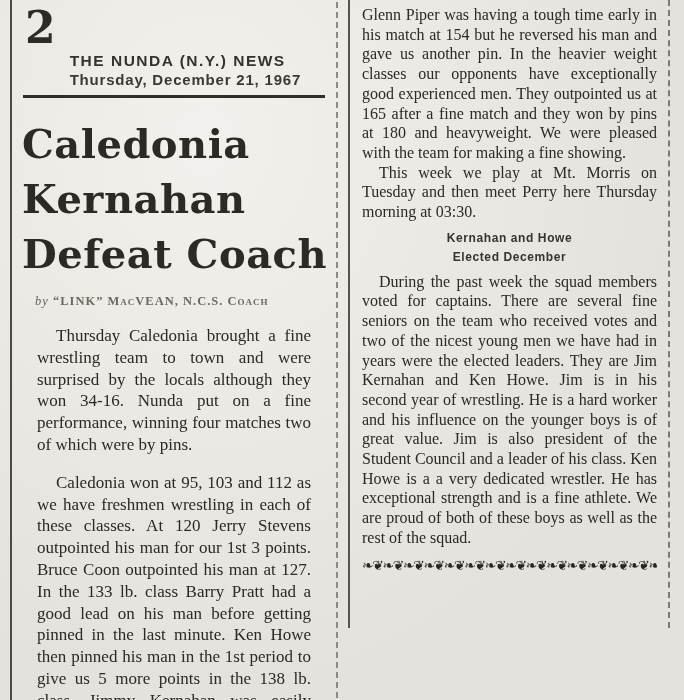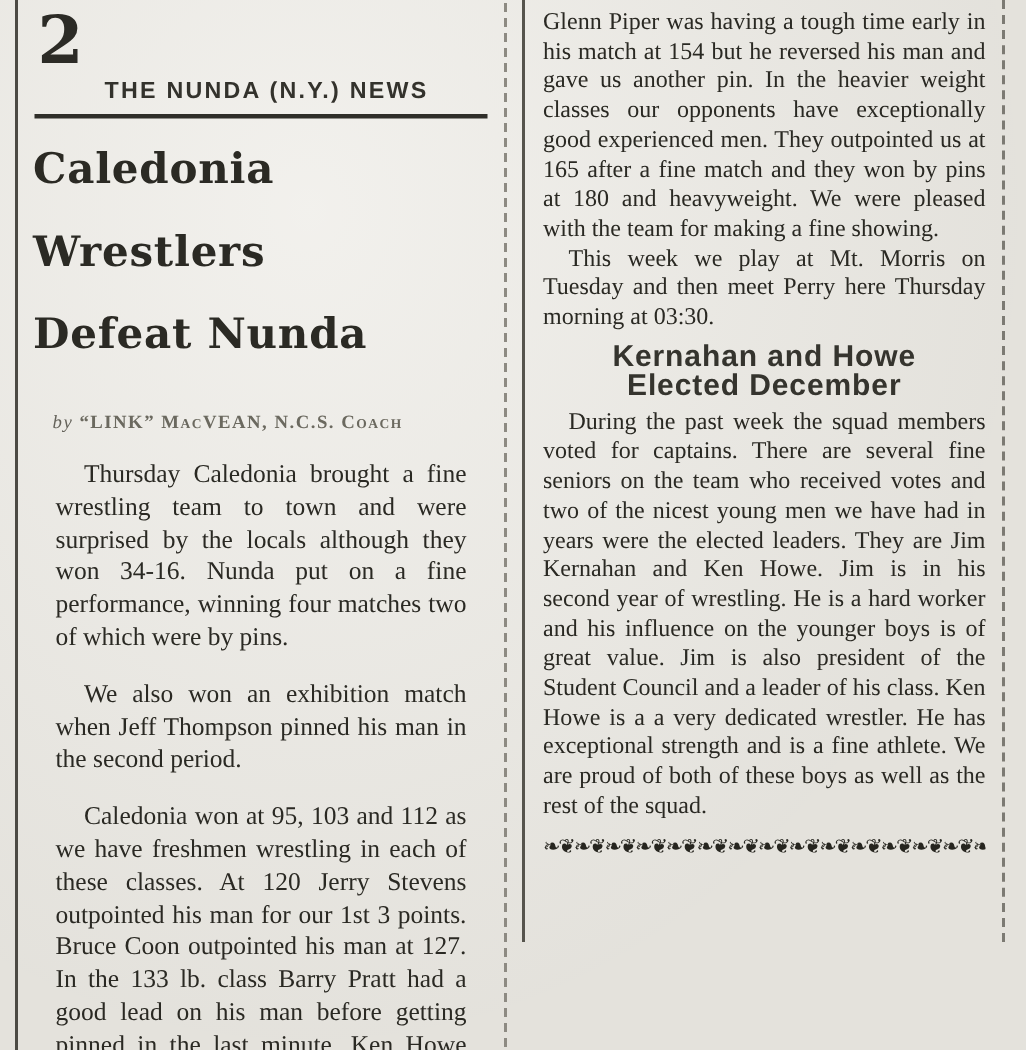--- a/index.html
+++ b/index.html
@@ -46,45 +46,45 @@
   }
   .mast-date {
     font-family: "Liberation Sans", sans-serif; font-weight: bold;
     font-size: 15px; line-height: 19px; letter-spacing: 0.8px; color: #3a3933;
     white-space: nowrap;
   }
   .mast-rule { border: 0; border-top: 3px solid #2f2e29; margin: 6px 2px 6px 2px; }
   
   .headline {
     font-family: "DejaVu Serif", serif; font-weight: bold;
-    font-size: 28px; line-height: 55px; color: #2b2a24;
-    margin: 6px 0 0 1px; letter-spacing: 0.5px;
+    font-size: 40px; line-height: 55px; color: #2b2a24;
+    margin: 18px 0 0 1px; letter-spacing: 0.5px;
   }
   .headline span { display: block; }
   
   .byline {
-    margin: 24px 0 4px 14px; font-size: 12.5px; color: #64625a;
+    margin: 13px 0 4px 14px; font-size: 12.5px; color: #64625a;
     letter-spacing: 1px; white-space: nowrap;
   }
   .byline .by { font-style: italic; }
   .byline .name { font-variant: small-caps; font-weight: bold; color: #6b695f; }
   
   .body-left p {
     margin: 16px; font-size: 17px; line-height: 21.8px;
     text-align: justify; text-indent: 19px; color: #2a2923;
   }
   .body-right p {
     margin: 0; font-size: 16px; line-height: 19.7px;
     text-align: justify; text-indent: 17px; color: #2a2923;
   }
   .body-right p.no-indent { text-indent: 0; }
   
   .subhead {
     text-align: center; font-family: "Liberation Sans", sans-serif;
-    font-weight: bold; font-size: 20px; line-height: 19px;
+    font-weight: bold; font-size: 12px; line-height: 19px;
     color: #35342e; margin: 7px 0 5px 0; letter-spacing: 0.6px;
   }
   .subhead span { display: block; }
   
   .ornament {
     margin-top: 11px; white-space: nowrap; overflow: hidden;
     font-size: 14px; line-height: 14px; letter-spacing: -1.5px;
     color: #26251f; transform: scaleY(0.95);
   }
 </style>
@@ -92,39 +92,39 @@
 <body>
 
 <div class="paper">
 
   <div class="col-left">
 
     <div class="masthead">
       <div class="page-num">2</div>
       <div class="mast-lines">
         <div class="mast-title">THE NUNDA (N.Y.) NEWS</div>
+        <div class="mast-date">Thursday, December 21, 1967</div>
       </div>
     </div>
 
     <hr class="mast-rule">
 
     <h1 class="headline">
       <span>Caledonia</span>
-      <span>Wrestlers</span>
-      <span>Defeat Nunda</span>
+      <span>Kernahan</span>
+      <span>Defeat Coach</span>
     </h1>
 
     <div class="byline">
       <span class="by">by</span>
       <span class="name">“LINK” MacVEAN, N.C.S. Coach</span>
     </div>
 
     <div class="body-left">
       <p>Thursday Caledonia brought a fine wrestling team to town and were surprised by the locals although they won 34-16. Nunda put on a fine performance, winning four matches two of which were by pins.</p>
-      <p>We also won an exhibition match when Jeff Thompson pinned his man in the second period.</p>
       <p>Caledonia won at 95, 103 and 112 as we have freshmen wrestling in each of these classes. At 120 Jerry Stevens outpointed his man for our 1st 3 points. Bruce Coon outpointed his man at 127. In the 133 lb. class Barry Pratt had a good lead on his man before getting pinned in the last minute. Ken Howe then pinned his man in the 1st period to give us 5 more points in the 138 lb. class. Jimmy Kernahan was easily ahead of his man before a reversal in the final period gave Caledonia a pin.</p>
     </div>
   </div>
 
   <div class="col-divider"></div>
 
   <div class="col-right">
     <div class="body-right">
       <p class="no-indent">Glenn Piper was having a tough time early in his match at 154 but he reversed his man and gave us another pin. In the heavier weight classes our opponents have exceptionally good experienced men. They outpointed us at 165 after a fine match and they won by pins at 180 and heavyweight. We were pleased with the team for making a fine showing.</p>
       <p>This week we play at Mt. Morris on Tuesday and then meet Perry here Thursday morning at 03:30.</p>

